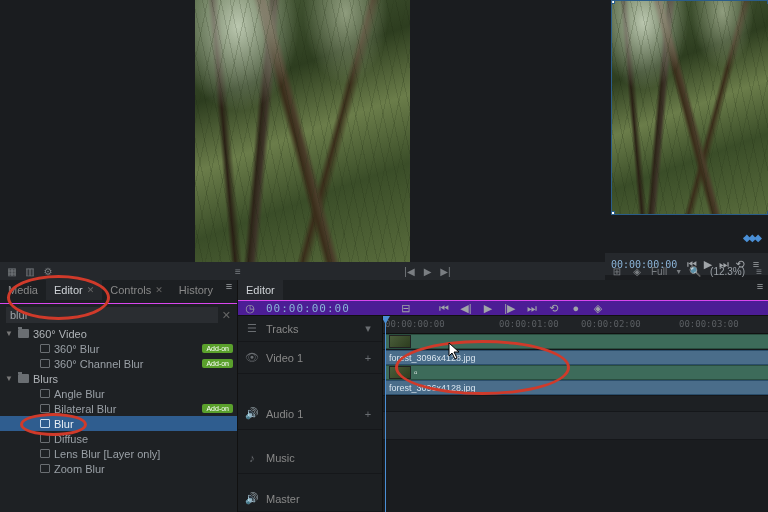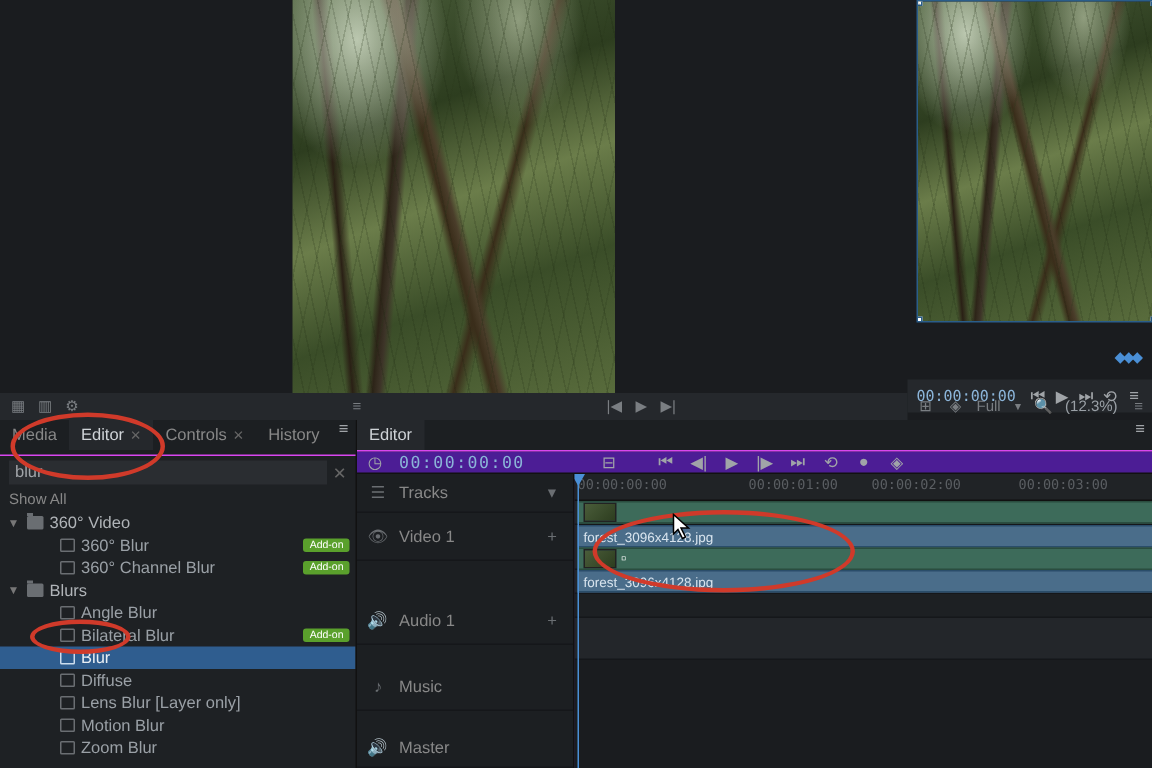--- a/index.html
+++ b/index.html
@@ -159,21 +159,20 @@
       <div class="tab">
           <span>History</span>
         </div>
       <span style="flex:1"></span>
       <span class="icon" style="padding-right:4px">≡</span>
     </div>
     <div class="search-row">
       <input value="blur" style="">
       <span class="x">✕</span>
     </div>
-    <div class="showall">Show All</div>
     <div class="tree">
       <div class="tree-row group">
           <span class="disclosure">▼</span>
           <span class="folder-ic"></span>
           <span>360° Video</span>
         </div>
       <div class="tree-row item">
           <span class="fx-ic"></span>
           <span>360° Blur</span>
           <span class="addon">Add-on</span>
@@ -201,24 +200,20 @@
           <span class="fx-ic" style="border-color:#cde"></span>
           <span>Blur</span>
         </div>
       <div class="tree-row item">
           <span class="fx-ic"></span>
           <span>Diffuse</span>
         </div>
       <div class="tree-row item">
           <span class="fx-ic"></span>
           <span>Lens Blur [Layer only]</span>
-        </div>
-      <div class="tree-row item">
-          <span class="fx-ic"></span>
-          <span>Motion Blur</span>
         </div>
       <div class="tree-row item">
           <span class="fx-ic"></span>
           <span>Zoom Blur</span>
         </div>
 
     </div>
   </div>
 
   <div class="panel-right">

